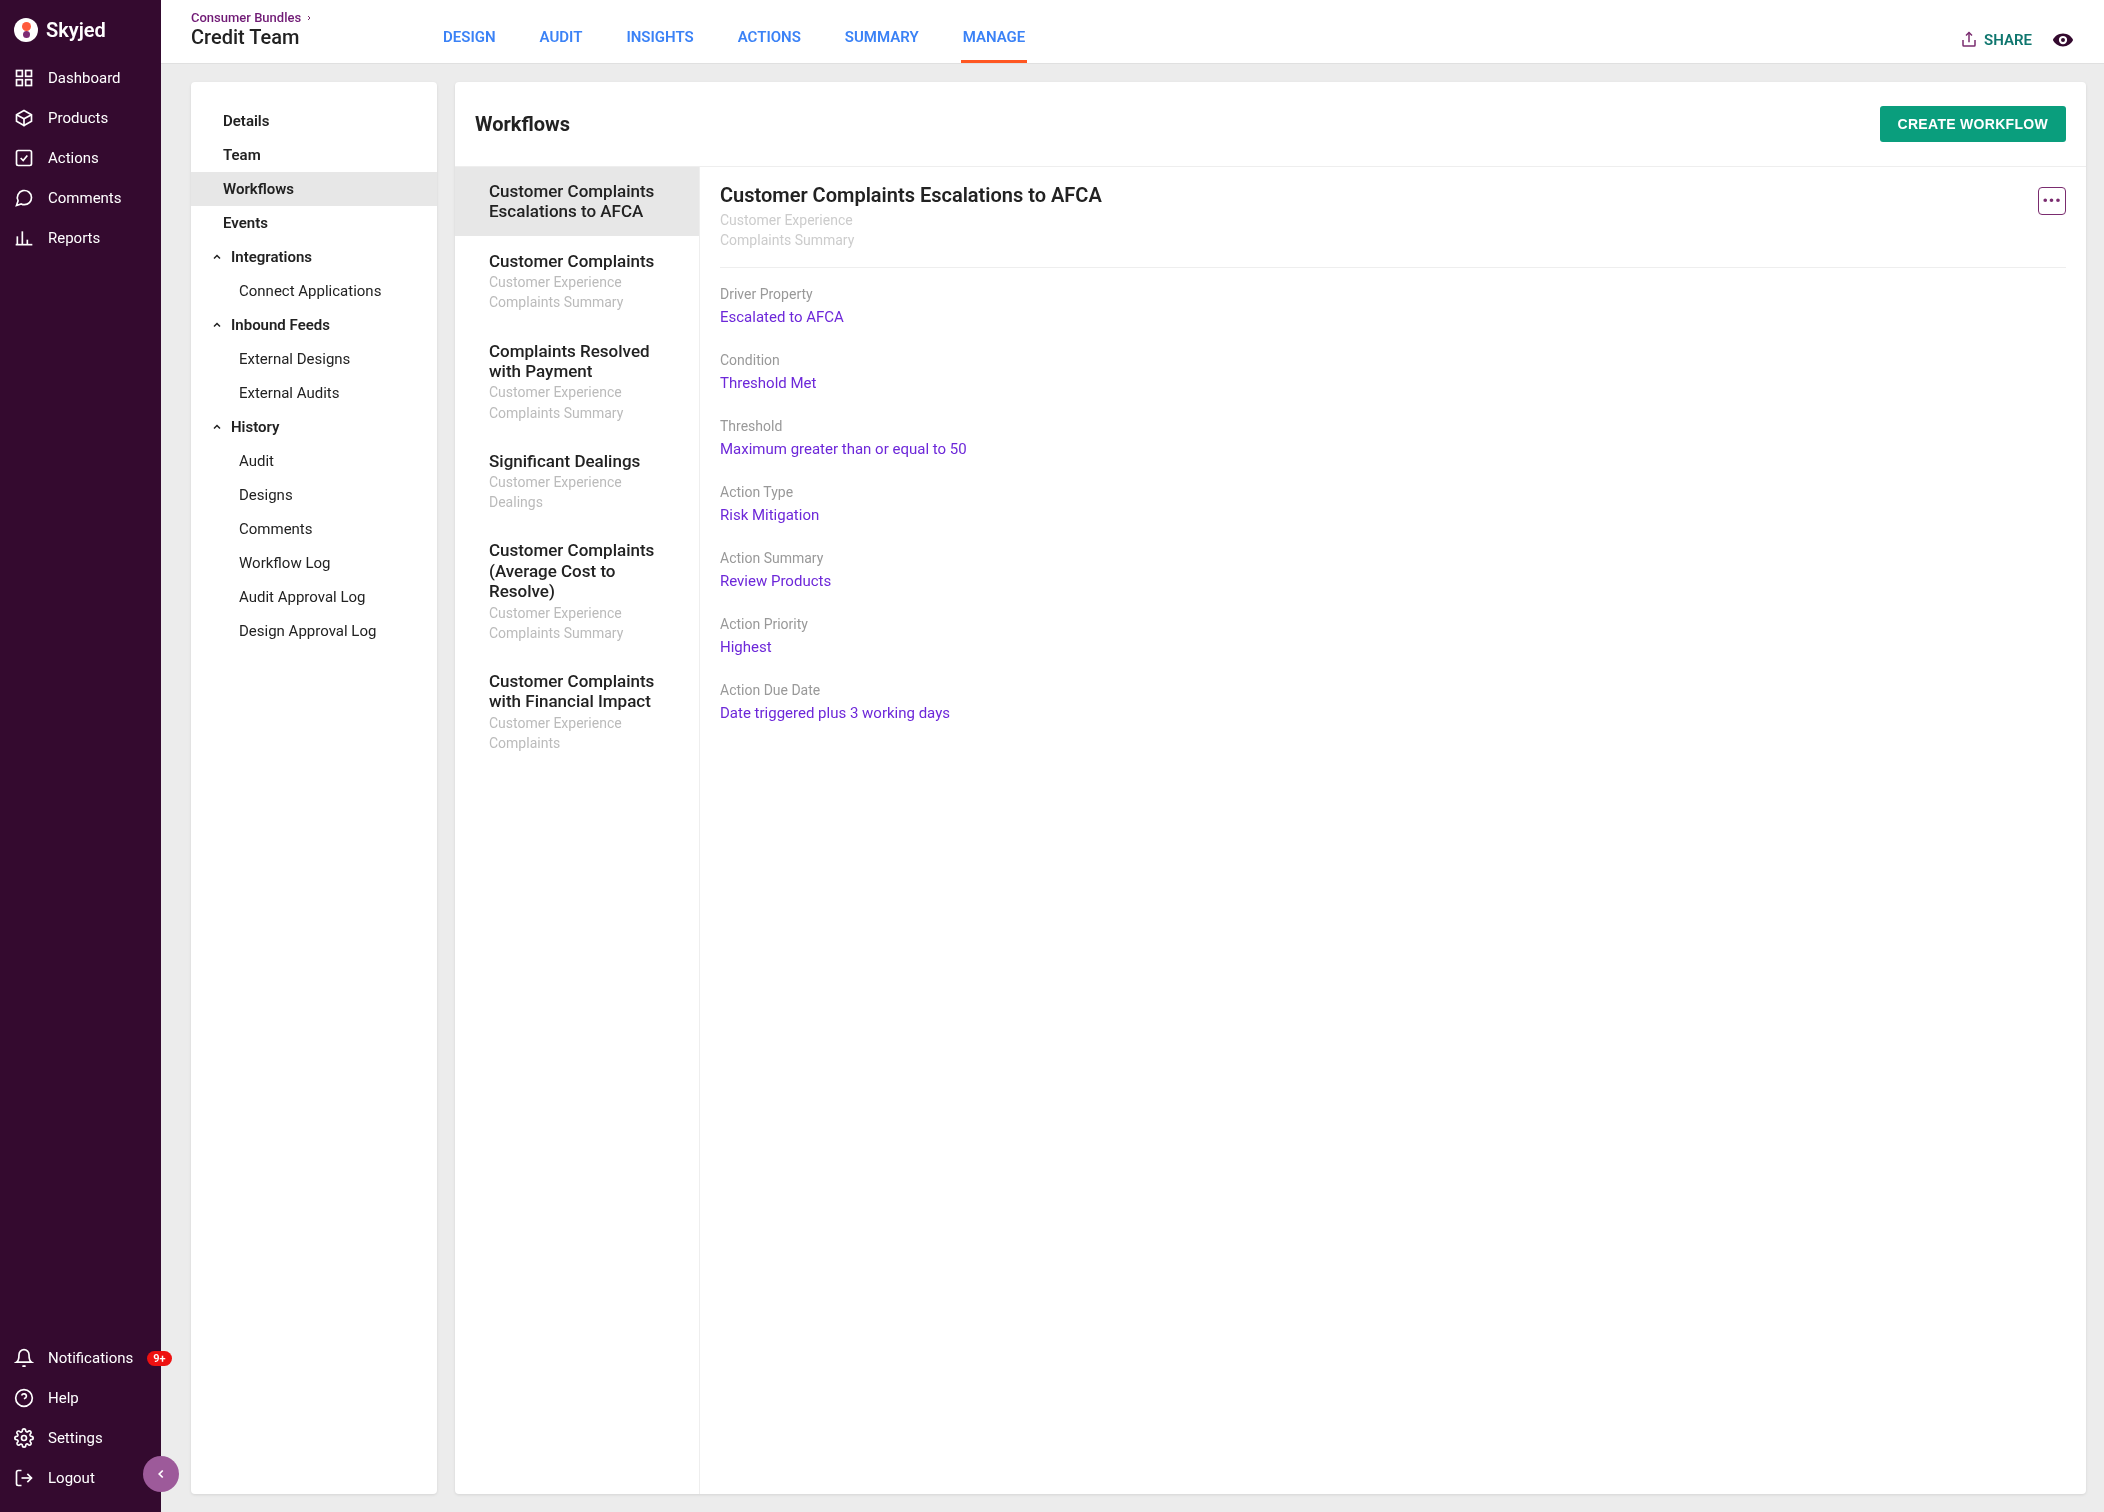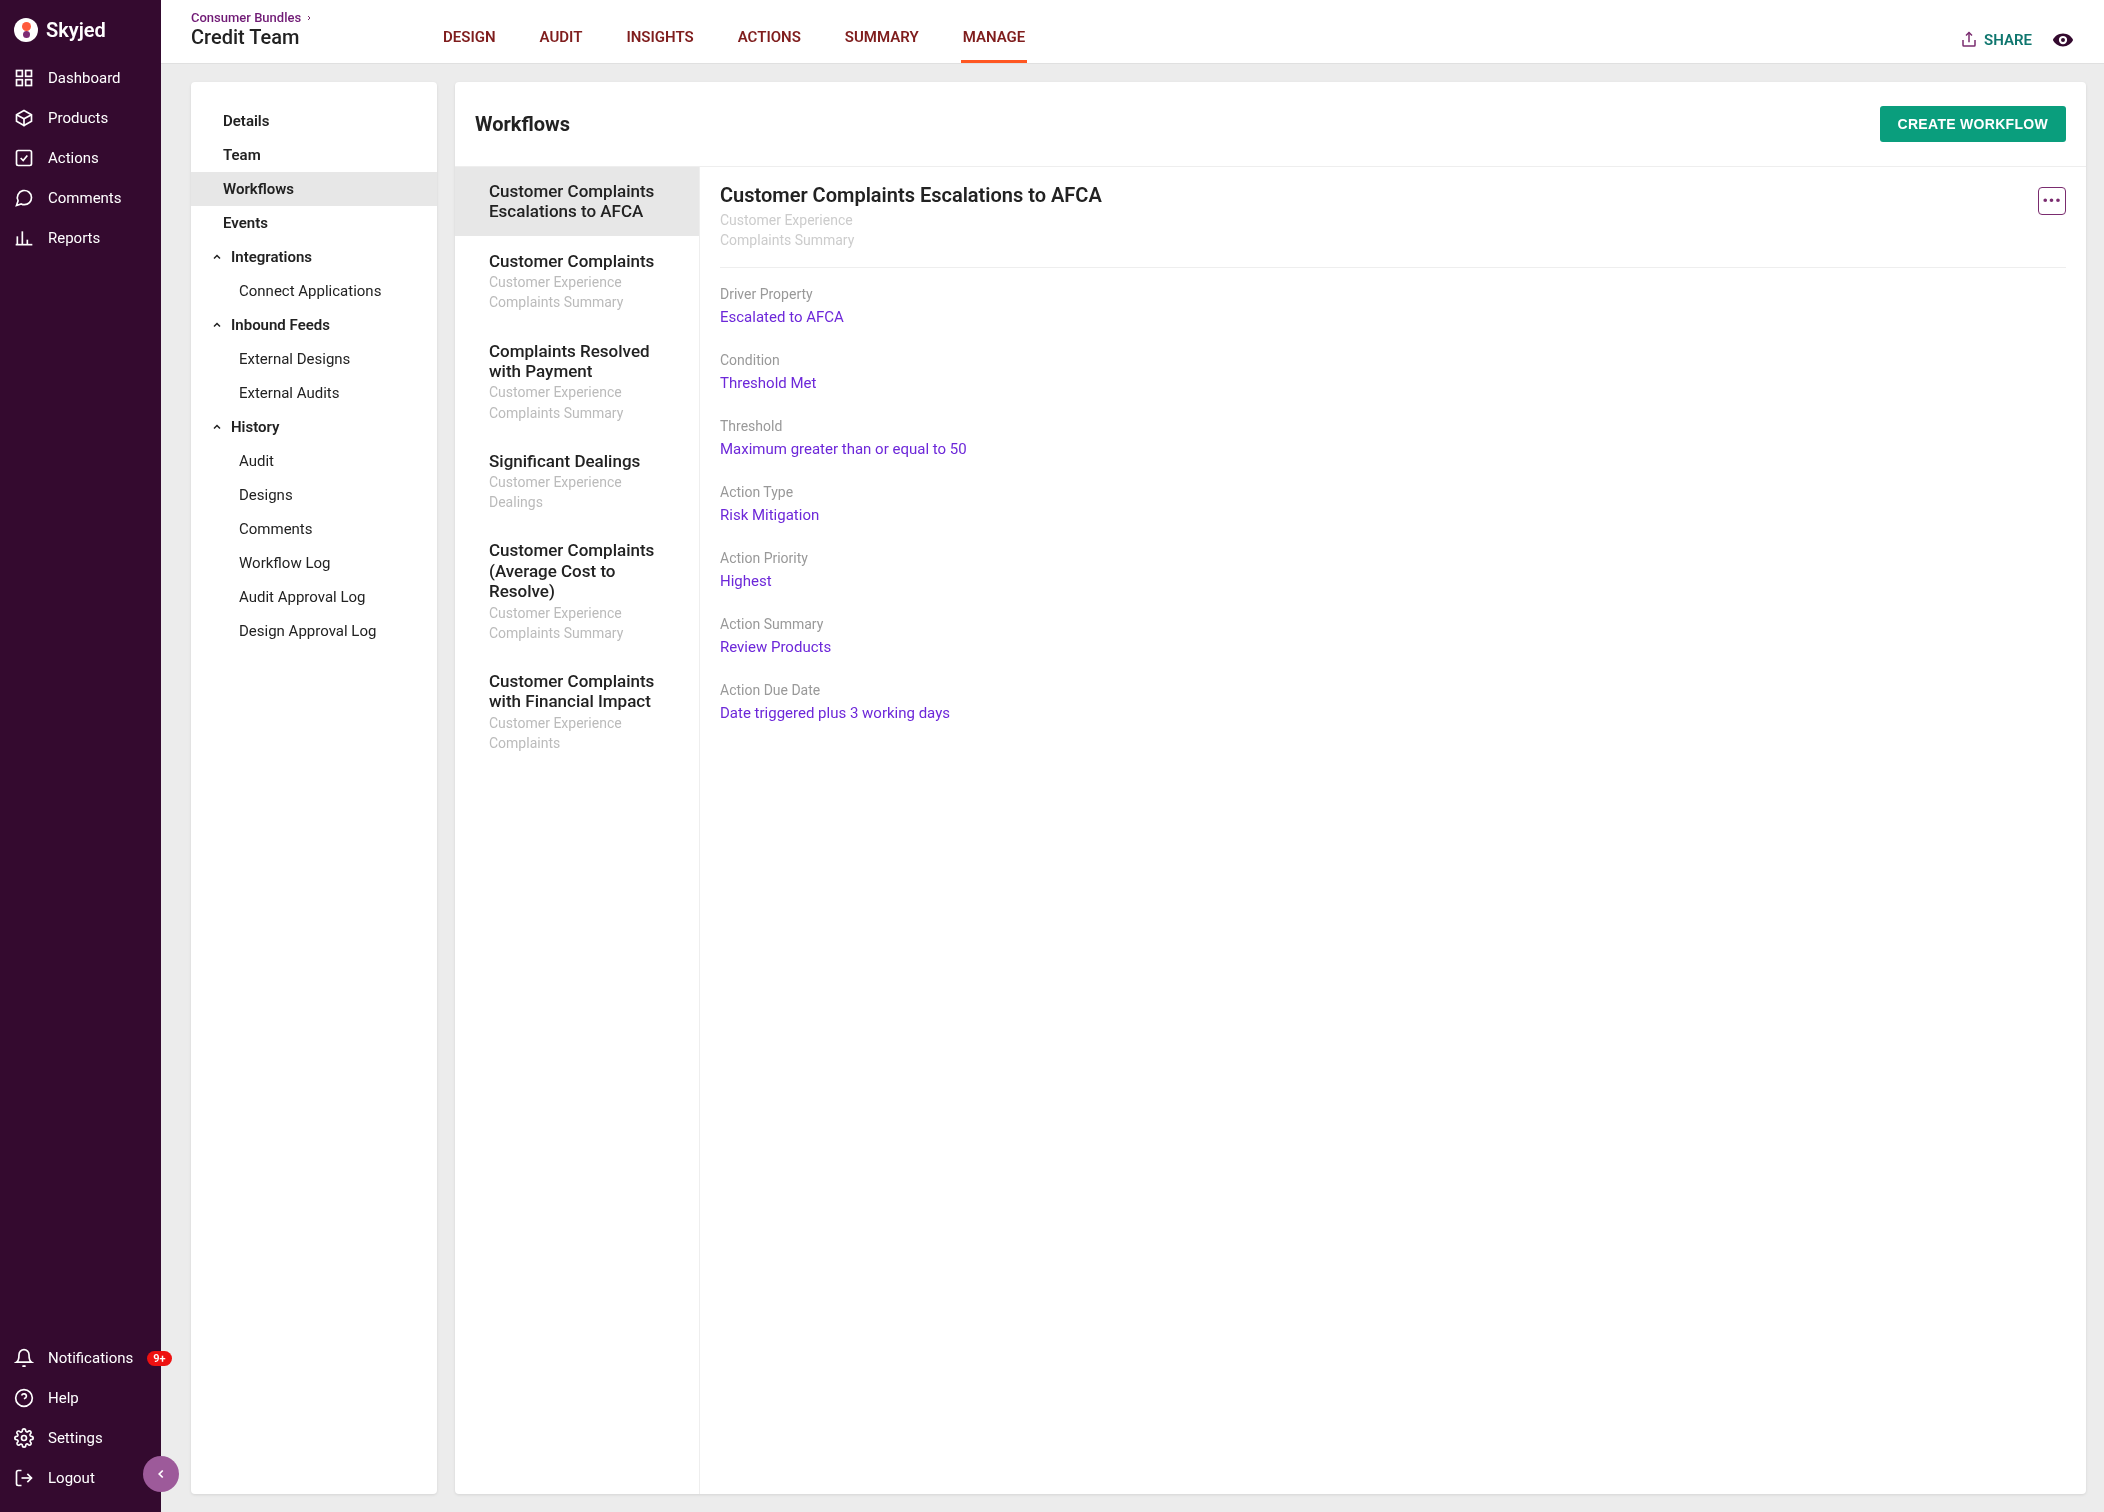--- a/index.html
+++ b/index.html
@@ -65,21 +65,21 @@
     background:#fff;
     display:flex;align-items:flex-end;
     padding:10px 30px 0;
     border-bottom:1px solid #e0e0e0;
   }
   .breadcrumb{display:flex;flex-direction:column;padding-bottom:14px;min-width:230px;}
   .breadcrumb .crumb{color:#701a75;font-size:13px;font-weight:500;display:flex;align-items:center;gap:4px;}
   .breadcrumb .title{font-size:20px;font-weight:500;color:#222;}
   .tabs{display:flex;gap:40px;margin-left:20px;flex:1;}
   .tab{
-    color:#7f1d1d;font-weight:600;font-size:15px;
+    color:#3b82f6;font-weight:600;font-size:15px;
     padding:14px 2px;cursor:pointer;
     border-bottom:3px solid transparent;
   }
   .tab.active{border-bottom-color:var(--accent);}
   .topbar-actions{display:flex;align-items:center;gap:20px;padding-bottom:12px;}
   .share{display:flex;align-items:center;gap:6px;color:#0f766e;font-weight:600;cursor:pointer;}
   
   .content{
     flex:1;display:flex;gap:18px;padding:18px 18px 18px 30px;overflow:hidden;
   }
@@ -381,26 +381,26 @@
                 </div>
                 <div class="field">
                   <div class="field-label">Threshold</div>
                   <div class="field-value">Maximum greater than or equal to 50</div>
                 </div>
                 <div class="field">
                   <div class="field-label">Action Type</div>
                   <div class="field-value">Risk Mitigation</div>
                 </div>
                 <div class="field">
+                  <div class="field-label">Action Summary</div>
+                  <div class="field-value">Review Products</div>
+                </div>
+                <div class="field">
                   <div class="field-label">Action Priority</div>
                   <div class="field-value">Highest</div>
-                </div>
-                <div class="field">
-                  <div class="field-label">Action Summary</div>
-                  <div class="field-value">Review Products</div>
                 </div>
                 <div class="field">
                   <div class="field-label">Action Due Date</div>
                   <div class="field-value">Date triggered plus 3 working days</div>
                 </div>
               </div>
           </div>
         </div>
       </div>
     </div>

